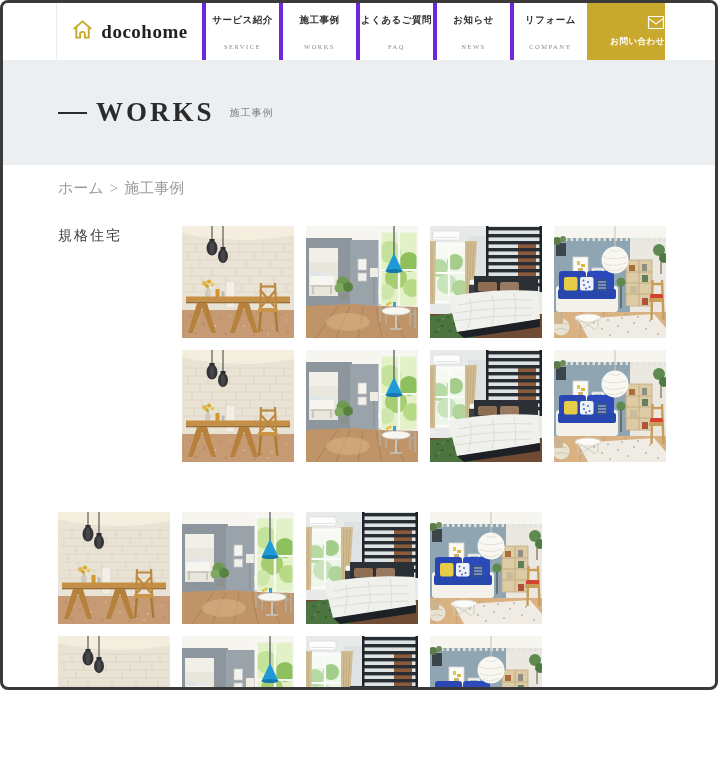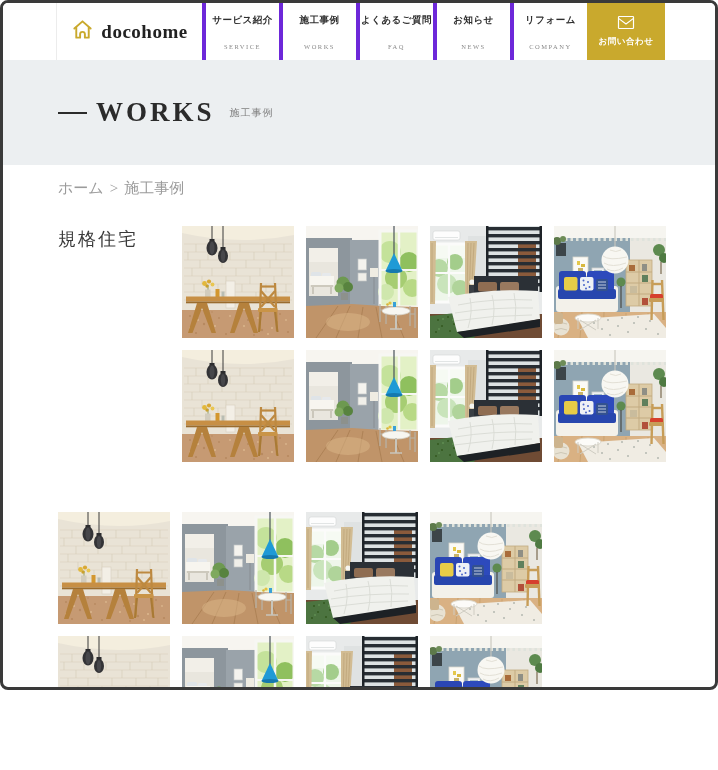--- a/index.html
+++ b/index.html
@@ -29,21 +29,21 @@
   .logo-text { font-size:19px; font-weight:bold; letter-spacing:0.5px; color:#222; }
   .nav-item {
     width:77px; border-left:4px solid #6d28d9;
     display:flex; flex-direction:column; align-items:center; justify-content:center; gap:16px;
     text-decoration:none; color:#2f2f2f; cursor:pointer;
   }
   .nav-jp { font-size:9.5px; font-weight:bold; letter-spacing:0.5px; }
   .nav-en { font-size:6.5px; letter-spacing:1.5px; color:#8a8a8a; }
   .contact-btn {
     width:78px; background:#c9a92d; color:#fff;
-    display:flex; flex-direction:column; align-items:center; justify-content:center; gap:2px;
+    display:flex; flex-direction:column; align-items:flex-end; justify-content:center; gap:2px;
     cursor:pointer; text-decoration:none;
   }
   .contact-label { font-size:8.5px; font-weight:bold; letter-spacing:0.5px; }
   
   .hero {
     flex:0 0 105px; background:#eceff1;
     display:flex; align-items:center; padding-left:55px;
   }
   .hero-line { width:29px; height:2px; background:#2b2b2b; margin-right:9px; }
   .hero-title { font-size:27px; font-weight:bold; letter-spacing:3px; color:#2b2b2b; }
@@ -52,21 +52,21 @@
   .breadcrumb {
     padding:14px 0 0 55px; font-size:15px; color:#9b9b9b;
     display:flex; gap:6px; align-items:center;
   }
   .breadcrumb a { color:#9b9b9b; text-decoration:none; cursor:pointer; }
   
   main { padding:28px 0 0 55px; }
   .works-section { display:flex; margin-bottom:50px; }
   .works-section h2 {
     width:124px; flex:0 0 124px;
-    font-size:18px; font-weight:500; letter-spacing:2px; color:#3a3a3a;
+    font-size:14px; font-weight:500; letter-spacing:2px; color:#3a3a3a;
     padding-top:1px;
   }
   .grid {
     display:grid;
     grid-template-columns:repeat(4,112px);
     grid-auto-rows:112px;
     gap:12px;
   }
   .thumb { display:block; width:112px; height:112px; overflow:hidden; cursor:pointer; }
   .thumb svg { display:block; width:112px; height:112px; }

